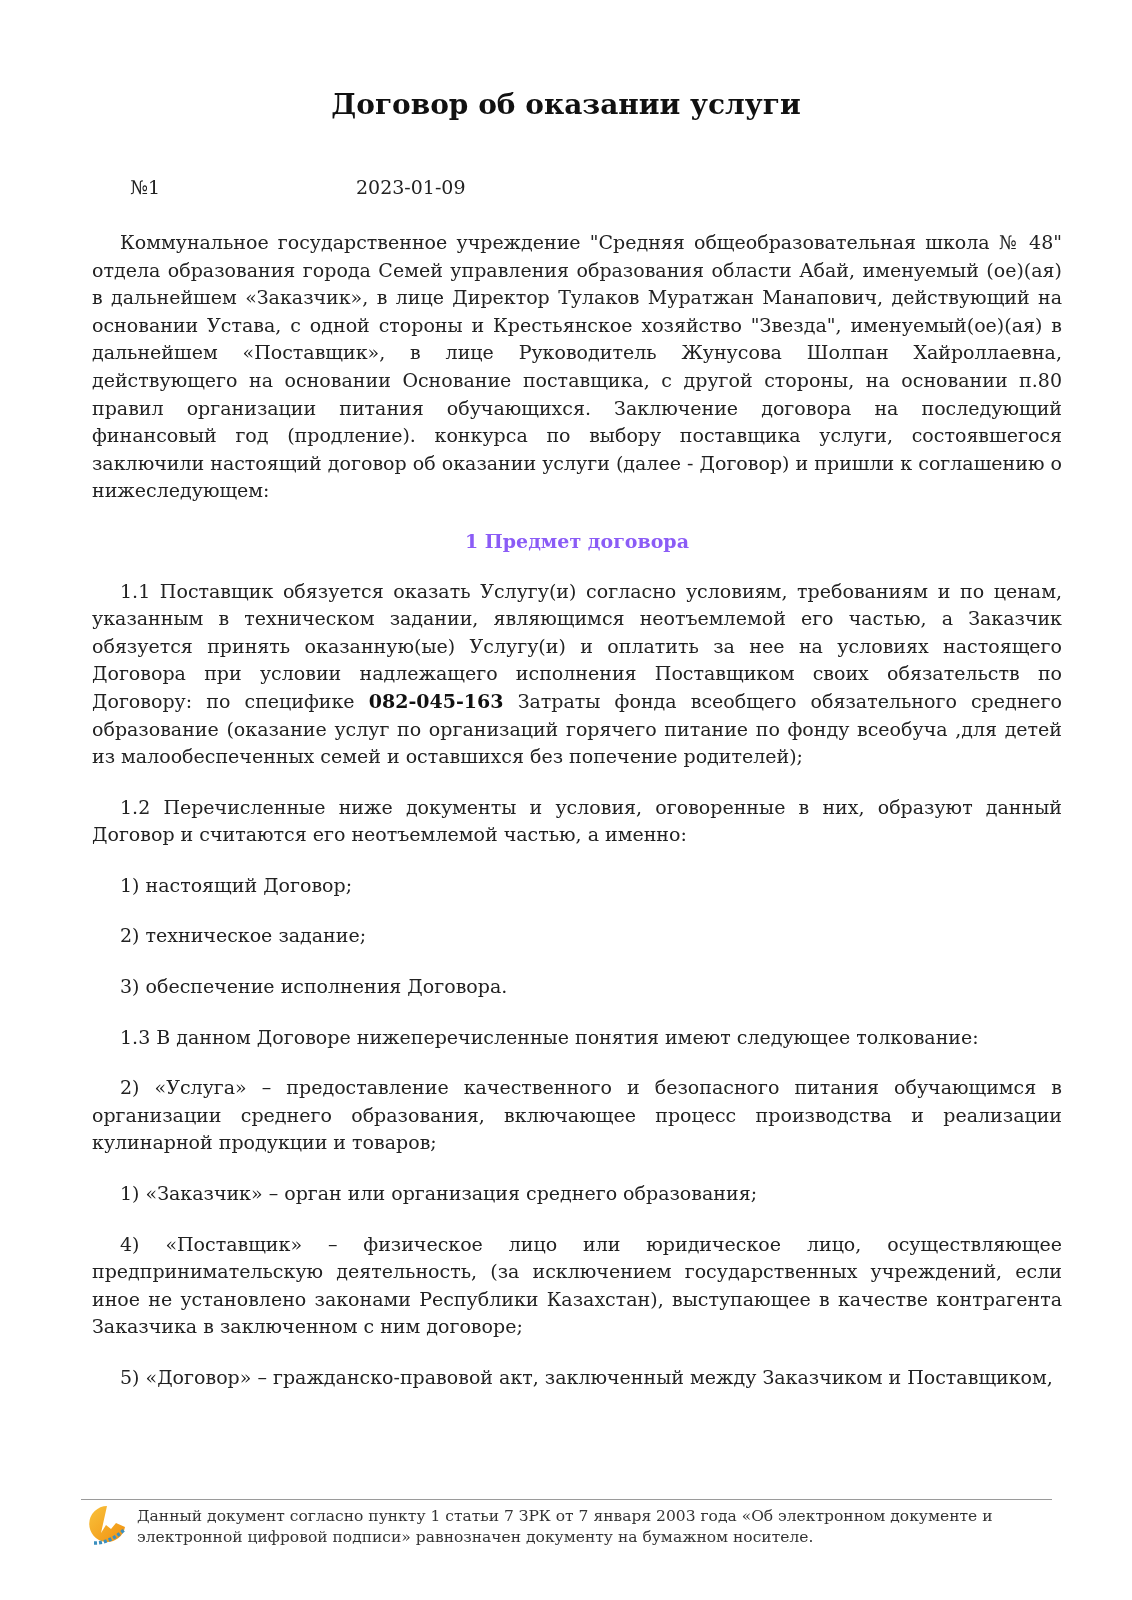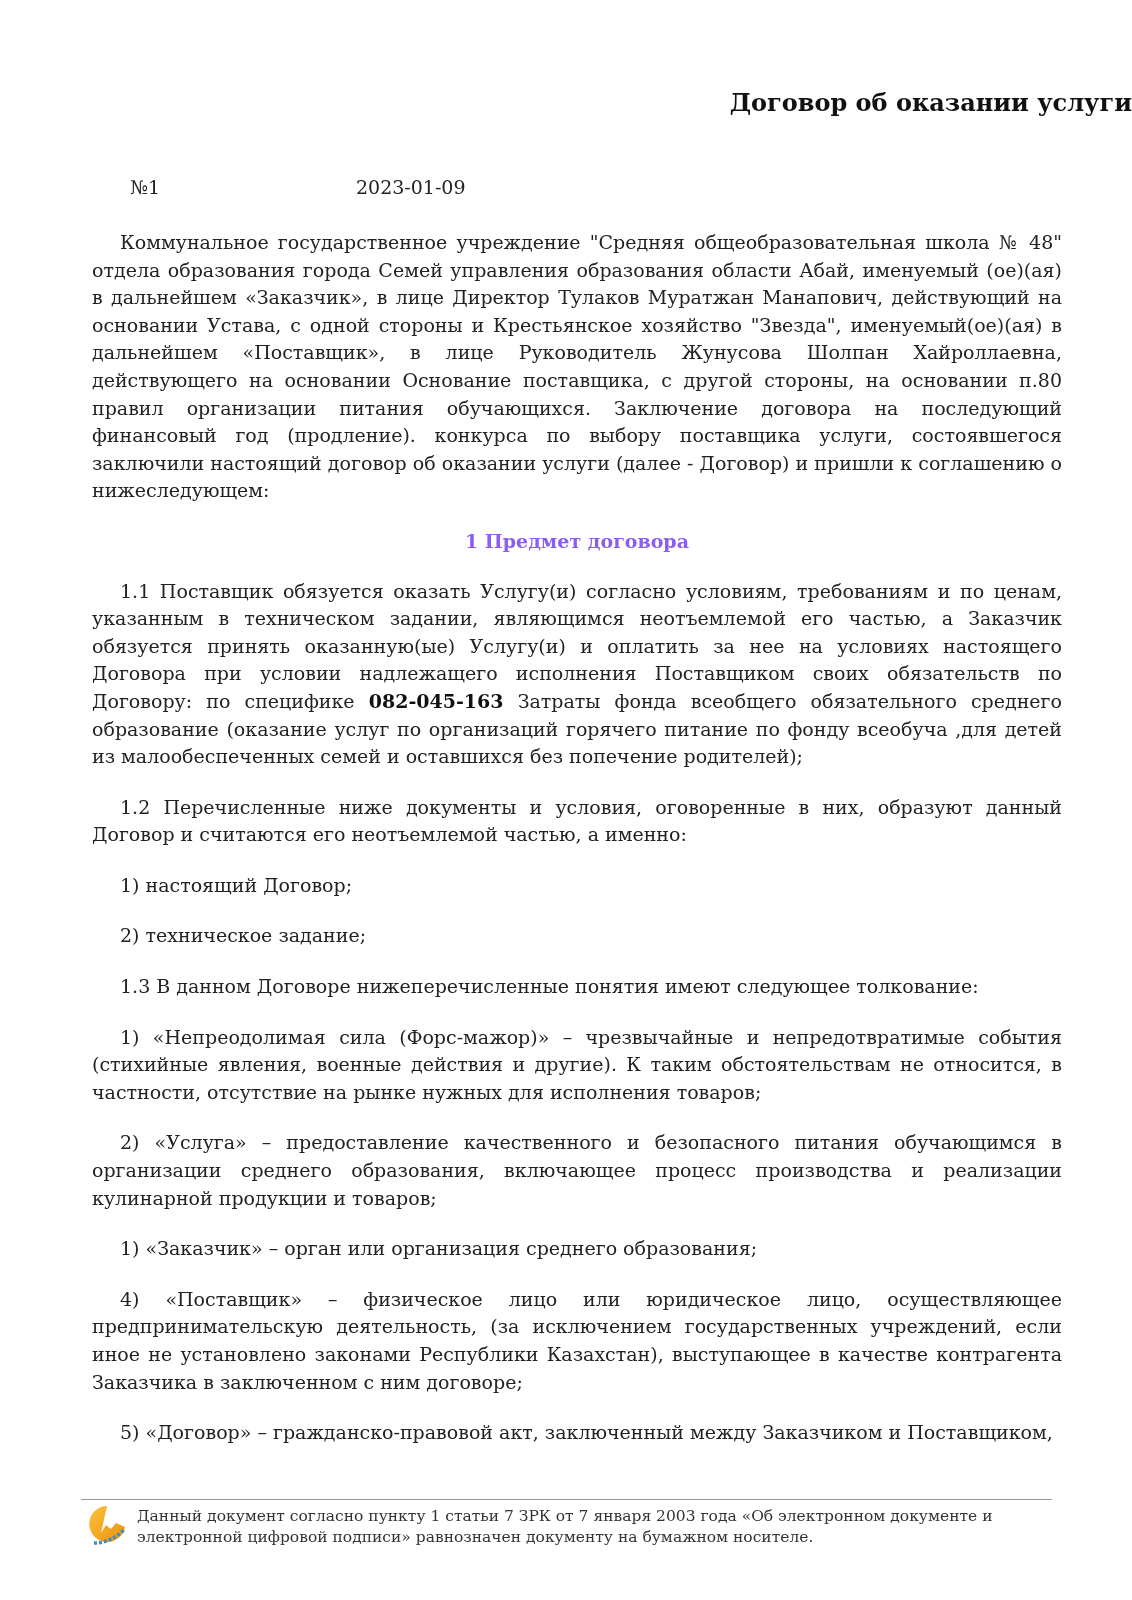--- a/index.html
+++ b/index.html
@@ -1,20 +1,20 @@
 <!DOCTYPE html>
 <html><head>
 <meta charset="utf-8">
 <style>
   html, body { margin: 0; padding: 0; background: #ffffff; }
   body { width: 1132px; height: 1600px; position: relative; overflow: hidden;
          font-family: "DejaVu Serif", serif; color: #222; }
   .page { position: absolute; left: 0; top: 0; width: 1132px; height: 1600px; background: #fff; }
-  .title { position: absolute; left: 0; width: 1132px; top: 88px; text-align: right;
-           font-weight: bold; font-size: 24px; color: #111; }
+  .title { position: absolute; left: 0; width: 1132px; top: 88px; text-align: center;
+           font-weight: bold; font-size: 28px; color: #111; }
   .meta-num { position: absolute; left: 130px; top: 176px; font-size: 19px; }
   .meta-date { position: absolute; left: 356px; top: 176px; font-size: 19px; }
   .body { position: absolute; left: 92px; top: 229px; width: 970px; font-size: 19px;
           line-height: 27.6px; text-align: justify; }
   .body p { margin: 0 0 23px 0; text-indent: 28px; }
   .body p.tight { margin-bottom: 12px; }
   .body h2 { margin: 0 0 22px 0; text-align: center; font-size: 19px; font-weight: bold;
              text-indent: 0; line-height: 27.6px; color: #8b5cf6; }
   .code { font-weight: bold; color: #111; }
   .footer-rule { position: absolute; left: 81px; top: 1499px; width: 971px; height: 0;
@@ -37,24 +37,24 @@
     <p>Коммунальное государственное учреждение "Средняя общеобразовательная школа № 48" отдела образования города Семей управления образования области Абай, именуемый (ое)(ая) в дальнейшем «Заказчик», в лице Директор Тулаков Муратжан Манапович, действующий на основании Устава, с одной стороны и Крестьянское хозяйство "Звезда", именуемый(ое)(ая) в дальнейшем «Поставщик», в лице Руководитель Жунусова Шолпан Хайроллаевна, действующего на основании Основание поставщика, с другой стороны, на основании п.80 правил организации питания обучающихся. Заключение договора на последующий финансовый год (продление). конкурса по выбору поставщика услуги, состоявшегося заключили настоящий договор об оказании услуги (далее - Договор) и пришли к соглашению о нижеследующем:</p>
 
     <h2>1 Предмет договора</h2>
 
     <p><span>1.1 Поставщик обязуется оказать Услугу(и) согласно условиям, требованиям и по ценам, указанным в техническом задании, являющимся неотъемлемой его частью, а Заказчик обязуется принять оказанную(ые) Услугу(и) и оплатить за нее на условиях настоящего Договора при условии надлежащего исполнения Поставщиком своих обязательств по Договору: по специфике </span><span class="code">082-045-163</span><span> Затраты фонда всеобщего обязательного среднего образование (оказание услуг по организаций горячего питание по фонду всеобуча ,для детей из малообеспеченных семей и оставшихся без попечение родителей);</span></p>
 
     <p>1.2 Перечисленные ниже документы и условия, оговоренные в них, образуют данный Договор и считаются его неотъемлемой частью, а именно:</p>
 
     <p>1) настоящий Договор;</p>
     <p>2) техническое задание;</p>
+    <p>3) обеспечение исполнения Договора.</p>
 
     <p>1.3 В данном Договоре нижеперечисленные понятия имеют следующее толкование:</p>
 
-    <p>1) «Непреодолимая сила (Форс-мажор)» – чрезвычайные и непредотвратимые события (стихийные явления, военные действия и другие). К таким обстоятельствам не относится, в частности, отсутствие на рынке нужных для исполнения товаров;</p>
     <p>2) «Услуга» – предоставление качественного и безопасного питания обучающимся в организации среднего образования, включающее процесс производства и реализации кулинарной продукции и товаров;</p>
     <p>1) «Заказчик» – орган или организация среднего образования;</p>
     <p>4) «Поставщик» – физическое лицо или юридическое лицо, осуществляющее предпринимательскую деятельность, (за исключением государственных учреждений, если иное не установлено законами Республики Казахстан), выступающее в качестве контрагента Заказчика в заключенном с ним договоре;</p>
     <p class="tight">5) «Договор» – гражданско-правовой акт, заключенный между Заказчиком и Поставщиком,</p>
   </div>
 
   <div class="footer-rule"></div>
 
   <div class="footer-logo">
     <svg width="42" height="42" viewBox="0 0 42 42">

